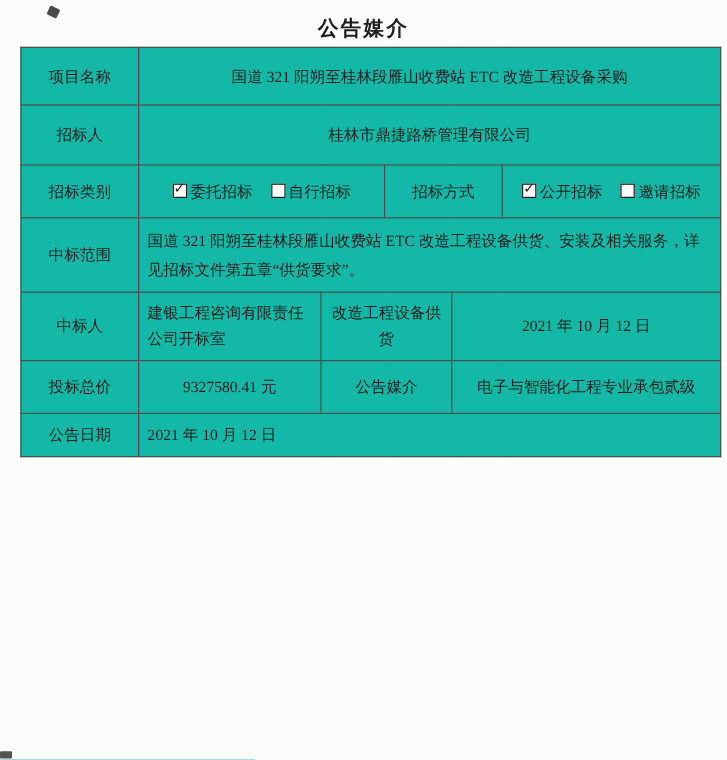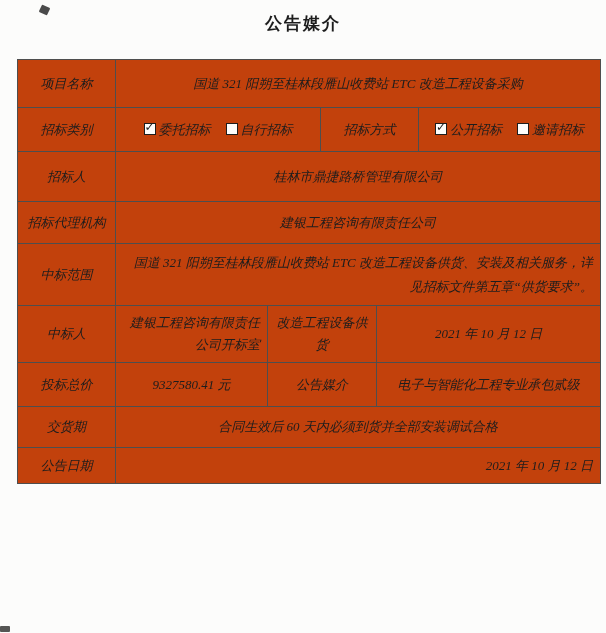--- a/index.html
+++ b/index.html
@@ -13,33 +13,32 @@
     text-align:center;
     font-size:17px;font-weight:bold;
     padding-top:13px;
     letter-spacing:2px;
     line-height:22px;
   }
   table.doc{
     border-collapse:collapse;
     table-layout:fixed;
     width:583px;
-    margin:24px 0 0 17px;
-    background:#c2410c;
-    font-style:italic;
+    margin:4px 0 0 17px;
+    background:#14b8a6;
   }
   table.doc td{
     border:1px solid #4e4e4e;
     font-size:13px;
     padding:2px 7px;
     vertical-align:middle;
     overflow:hidden;
   }
   .c{text-align:center;}
-  .l{text-align:right;}
+  .l{text-align:left;}
   .ml{line-height:24px;}  
   .cb{
     display:inline-block;width:10px;height:10px;
     border:1px solid #1d1d1d;position:relative;
     vertical-align:-1px;margin-right:3px;background:#fdfdfc;
   }
   .cb.checked::after{
     content:"\2713";
     position:absolute;top:-4px;left:0;
     font-size:12px;font-weight:bold;color:#1d1d1d;
@@ -69,40 +68,36 @@
       <col style="width:182px">
   </colgroup>
 
   <tbody>
       <tr style="height:48px">
     <td class="c">项目名称</td>
     <td class="c" colspan="5">国道 321 阳朔至桂林段雁山收费站 ETC 改造工程设备采购</td>
   </tr>
 
 
+  <tr style="height:50px">
+    <td class="c">招标人</td>
+    <td class="c" colspan="5">桂林市鼎捷路桥管理有限公司</td>
+  </tr>
+
   <tr style="height:44px">
     <td class="c">招标类别</td>
     <td class="c" colspan="2">
       <span class="opt"><span class="cb checked"></span><span>委托招标</span></span><span class="opt"><span class="cb"></span><span>自行招标</span></span>
     </td>
     <td class="c" colspan="2">招标方式</td>
     <td class="c">
       <span class="opt"><span class="cb checked"></span><span>公开招标</span></span><span class="opt"><span class="cb"></span><span>邀请招标</span></span>
     </td>
   </tr>
 
-  <tr style="height:50px">
-    <td class="c">招标人</td>
-    <td class="c" colspan="5">桂林市鼎捷路桥管理有限公司</td>
-  </tr>
-
-  <tr style="height:42px">
-    <td class="c">招标代理机构</td>
-    <td class="c" colspan="5">建银工程咨询有限责任公司</td>
-  </tr>
 
   <tr style="height:62px">
     <td class="c">中标范围</td>
     <td class="l ml" colspan="5">国道 321 阳朔至桂林段雁山收费站 ETC 改造工程设备供货、安装及相关服务，详见招标文件第五章“供货要求”。</td>
   </tr>
 
 
   <tr style="height:57px">
     <td class="c">中标人</td>
     <td class="l" style="line-height:22px">建银工程咨询有限责任公司开标室</td>
@@ -110,24 +105,20 @@
     <td class="c" colspan="2">2021 年 10 月 12 日</td>
   </tr>
 
   <tr style="height:44px">
     <td class="c">投标总价</td>
     <td class="c">9327580.41 元</td>
     <td class="c" colspan="2">公告媒介</td>
     <td class="c" colspan="2">电子与智能化工程专业承包贰级</td>
   </tr>
 
-  <tr style="height:41px">
-    <td class="c">交货期</td>
-    <td class="c" colspan="5">合同生效后 60 天内必须到货并全部安装调试合格</td>
-  </tr>
 
 
   <tr style="height:36px">
     <td class="c">公告日期</td>
     <td class="l" colspan="5">2021 年 10 月 12 日</td>
   </tr>
 </tbody>
   </table>
 
 </body></html>

